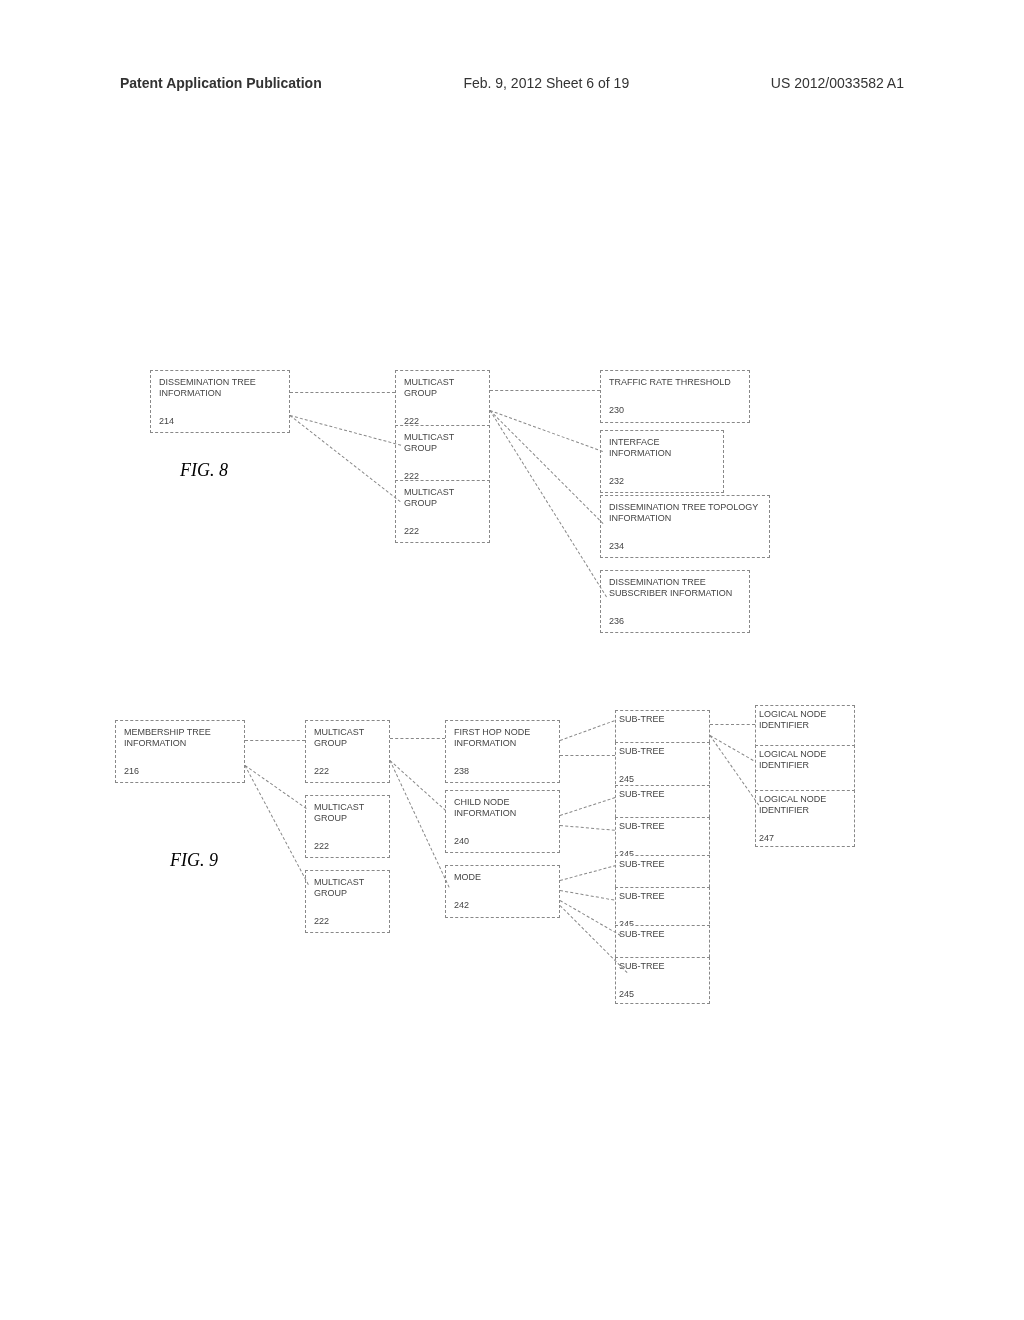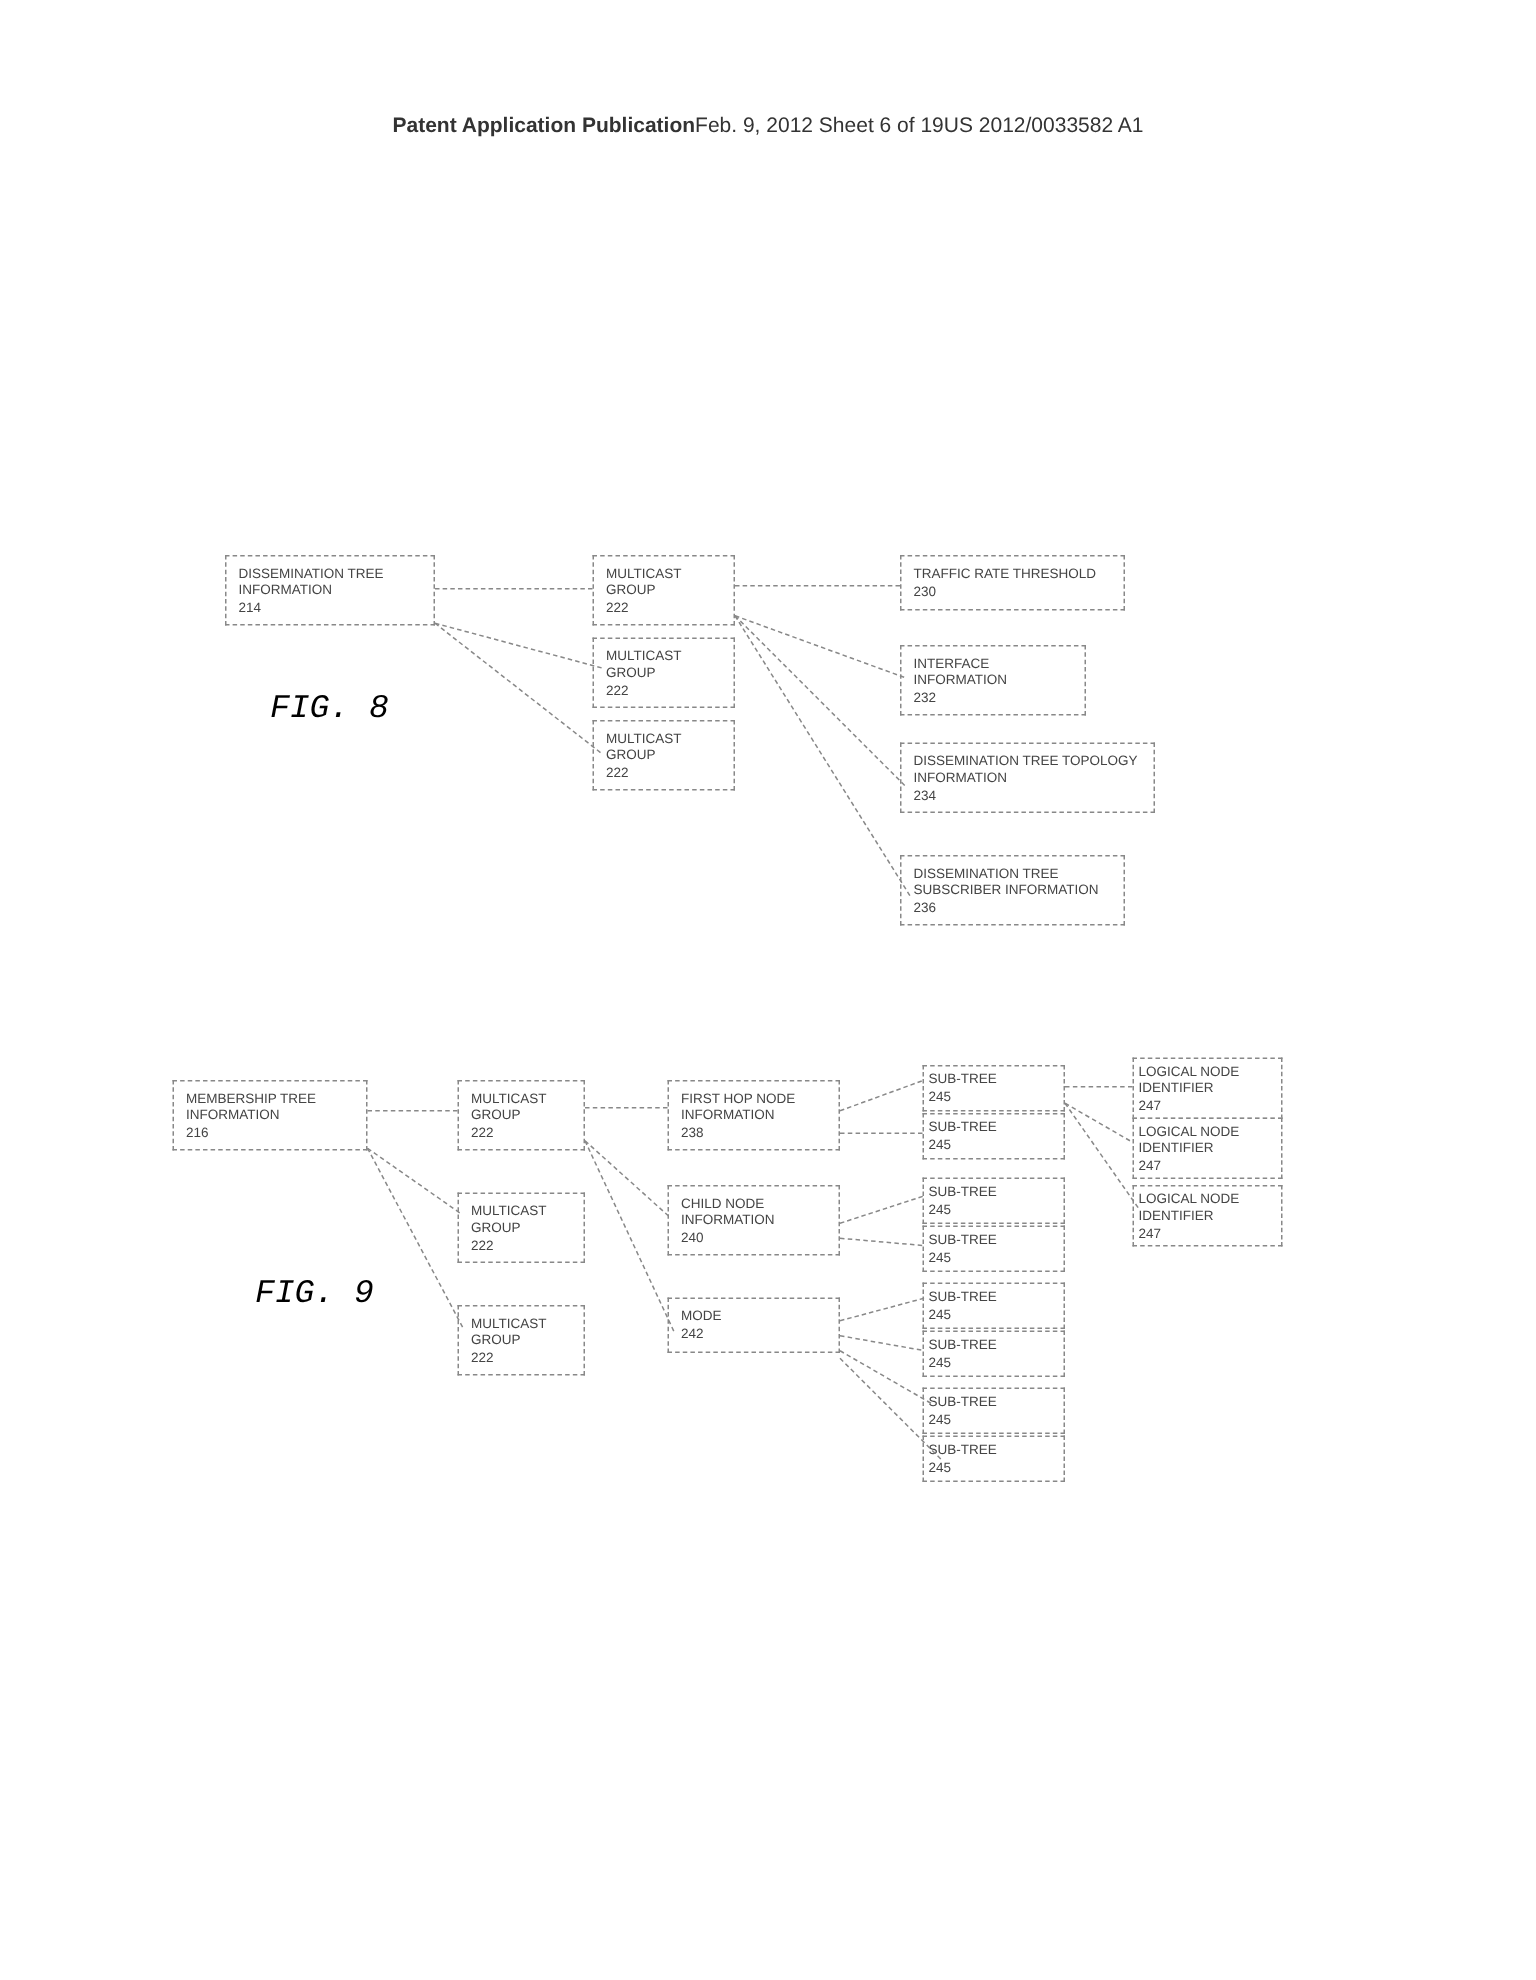--- a/index.html
+++ b/index.html
@@ -14,21 +14,21 @@
       font-family: Arial, sans-serif;
       position: relative;
     }
     .header {
       position: absolute;
       top: 75px;
       left: 0;
       width: 100%;
       padding: 0 120px;
       display: flex;
-      justify-content: center;
+      justify-content: space-between;
       font-size: 14px;
       color: #333;
     }
     .header-left { font-weight: bold; }
     .header-right { }
     
     .fig8-container {
       position: absolute;
       top: 370px;
       left: 150px;
@@ -36,23 +36,23 @@
     }
     
     .fig9-container {
       position: absolute;
       top: 720px;
       left: 115px;
       width: 800px;
     }
     
     .fig-label {
-      font-family: Liberation Mono, monospace;
+      font-family: Liberation Serif, serif;
       font-style: italic;
-      font-size: 22px;
+      font-size: 18px;
       position: absolute;
     }
     
     .fig8-label {
       top: 90px;
       left: 30px;
     }
     
     .fig9-label {
       top: 130px;
@@ -68,21 +68,21 @@
       line-height: 1.2;
       color: #444;
       position: absolute;
     }
     
     .box-title {
       display: block;
     }
     .box-num {
       display: block;
-      margin-top: 1px;
+      margin-top: 17px;
     }
     
     
     .line {
       position: absolute;
       border-top: 1px dashed #888;
     }
     .line-diag {
       transform-origin: left center;
     }

